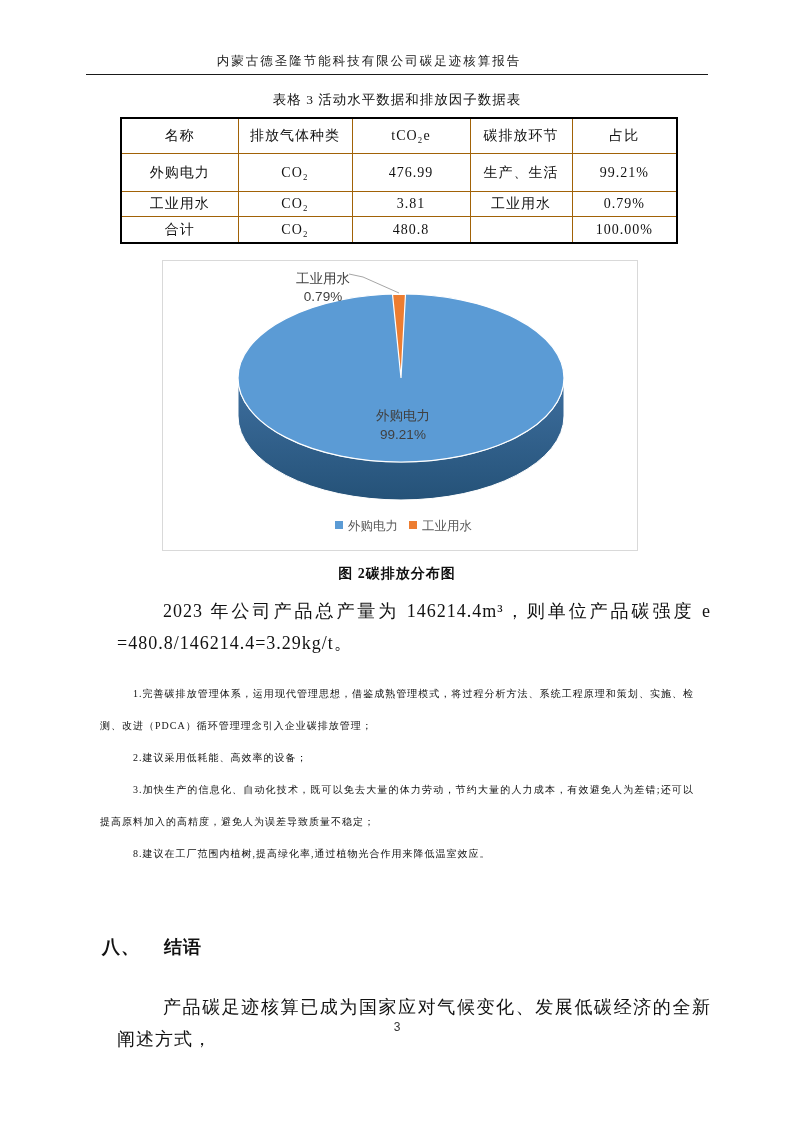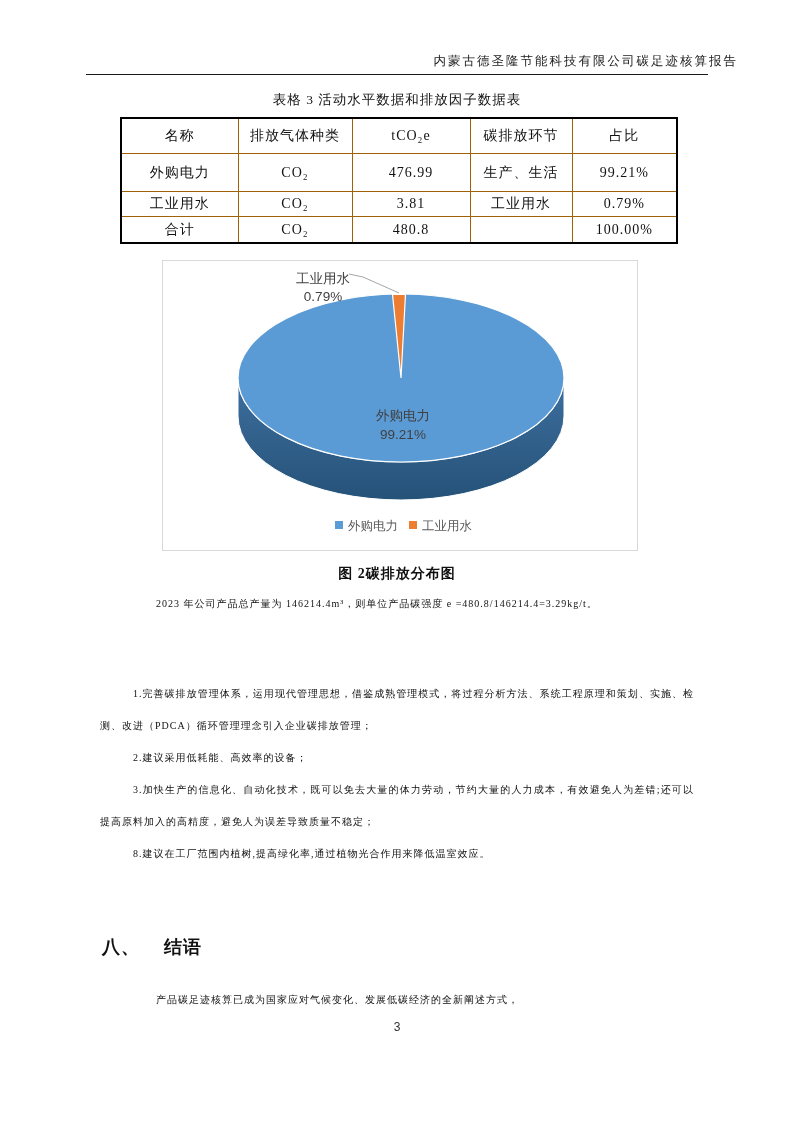--- a/index.html
+++ b/index.html
@@ -7,21 +7,21 @@
     position:relative;
     width:794px;height:1123px;
     background:#ffffff;
     font-family:"Liberation Serif","DejaVu Serif",serif;
     color:#111111;
     overflow:hidden;
   }
   
   .header-title{
     position:absolute;top:53px;left:0;width:738px;
-    text-align:right;font-size:12.5px;letter-spacing:2px;color:#1a1a1a;
+    text-align:center;font-size:12.5px;letter-spacing:2px;color:#1a1a1a;
   }
   .header-rule{
     position:absolute;top:74px;left:86px;width:622px;
     border-bottom:1.6px solid #1a1a1a;height:0;
   }
   
   .table-caption{
     position:absolute;top:91px;left:0;width:794px;
     text-align:center;font-size:13.5px;letter-spacing:1px;
   }
@@ -55,21 +55,21 @@
     font-family:"Liberation Sans","DejaVu Sans",sans-serif;
     fill:#595959;font-size:12.5px;
   }
   .figure-caption{
     position:absolute;top:552px;left:0;width:794px;
     text-align:center;font-size:14px;font-weight:bold;letter-spacing:1px;margin-top:13px;
   }
   
   .para{
     position:absolute;left:100px;width:594px;
-    margin:10px;font-size:10px;line-height:32px;
+    margin:17px;font-size:18px;line-height:32px;
     text-align:justify;text-justify:inter-character;
     letter-spacing:1px;
   }
   .indent-lg{text-indent:46px;}
   .section-heading{
     position:absolute;left:102px;width:594px;margin:0;
     font-size:18px;font-weight:bold;letter-spacing:1px;
   }
   .section-heading .sec-num{margin-right:24px;}
   .items{

